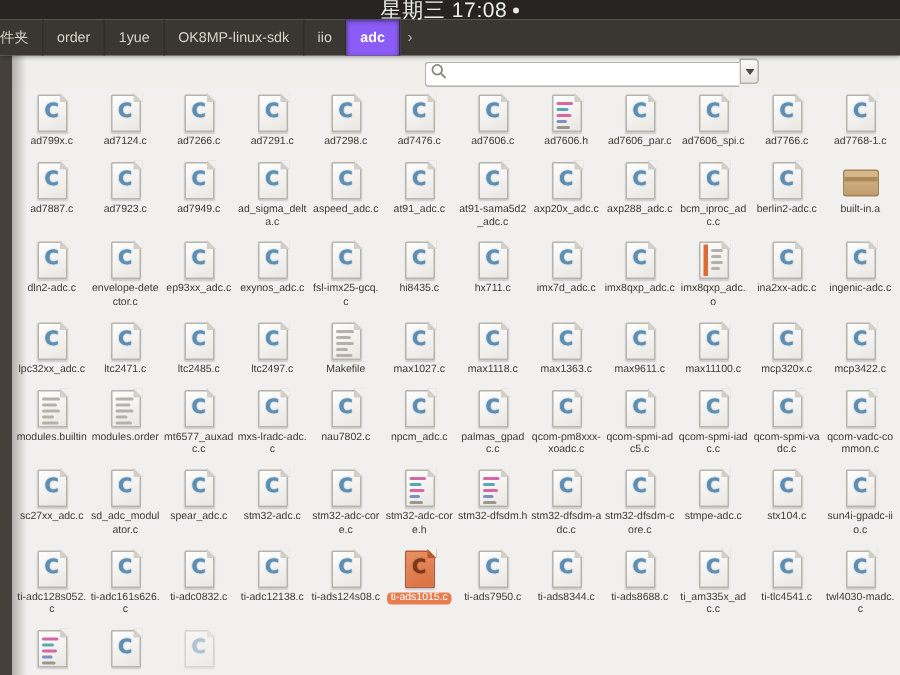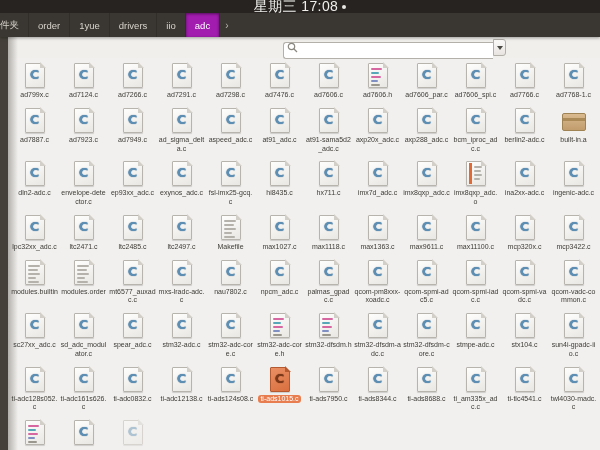--- a/index.html
+++ b/index.html
@@ -10,21 +10,21 @@
                display:flex; align-items:center; justify-content:center; }
   .clock { color:#f0efec; font-size:14px; letter-spacing:.4px; }
   .clock-dot { display:inline-block; width:4px; height:4px; border-radius:50%; background:#e9e7e3; margin-left:4px; }
 
   
   .path-bar { position:absolute; left:0; top:13px; width:600px; height:24px; background:#3a3732; z-index:29;
               display:flex; align-items:stretch; box-shadow:0 1px 3px rgba(0,0,0,.35); }
   .crumb { display:flex; align-items:center; padding:0 9px; font-size:9.5px; color:#d8d4cc;
            border-right:1px solid #312e2a; white-space:nowrap; cursor:default; }
   .crumb:first-child { padding-left:2px; margin-left:-2px; }
-  .crumb.active { background:#a21caf; color:#ffffff; font-weight:normal; box-shadow:inset 0 1px 3px rgba(0,0,0,.5); }
+  .crumb.active { background:#8b5cf6; color:#ffffff; font-weight:bold; box-shadow:inset 0 1px 3px rgba(0,0,0,.5); }
   .overflow-arrow { display:flex; align-items:center; padding:0 5px; color:#b9b5ad; font-size:10px; }
 
   
   .toolbar { position:absolute; left:0; top:37px; width:600px; height:21px; background:#f1efec; z-index:10; }
   .search-wrap { position:absolute; left:283px; top:2px; height:17px; display:flex; }
   .search-input { width:210px; height:17px; border:1px solid #b3afa9; border-right:none; border-radius:3px 0 0 3px;
                   background:#ffffff; padding:0 4px 0 18px; font-size:9px; color:#333; outline:none; }
   .search-icon { position:absolute; left:4px; top:3px; width:11px; height:11px; pointer-events:none; }
   .search-drop { width:13px; height:17px; border:1px solid #b3afa9; border-radius:0 3px 3px 0;
                  background:linear-gradient(#fbfaf9,#e7e4e0); display:flex; align-items:center; justify-content:center; cursor:default; }
@@ -73,21 +73,21 @@
 
 <div class="top-panel">
   <span class="clock">星期三 17:08</span>
   <span class="clock-dot"></span>
 </div>
 
 <div class="path-bar">
     <div class="crumb">件夹</div>
     <div class="crumb">order</div>
     <div class="crumb">1yue</div>
-    <div class="crumb">drivers</div>
+    <div class="crumb">OK8MP-linux-sdk</div>
     <div class="crumb">iio</div>
     <div class="crumb active">adc</div>
     <div class="overflow-arrow">›</div>
   </div>
 
 <div class="toolbar">
   <div class="search-wrap" style="position:absolute;">
     <div style="position:relative;">
       <input class="search-input" type="text" placeholder="" style="">
       <svg class="search-icon" viewBox="0 0 11 11">

